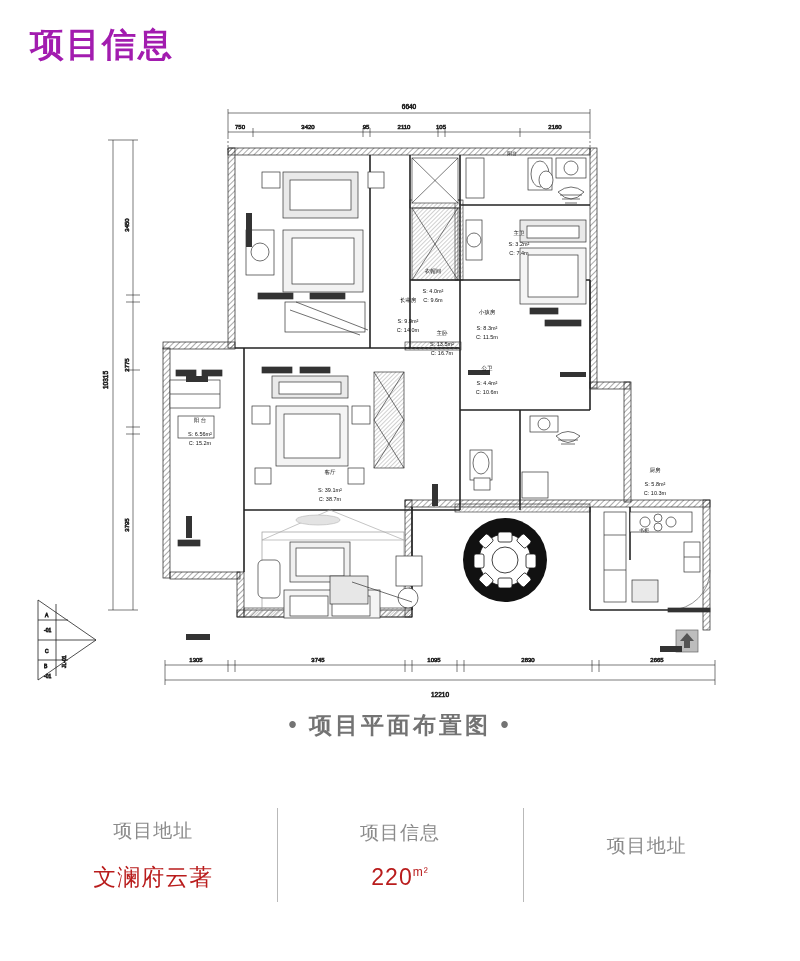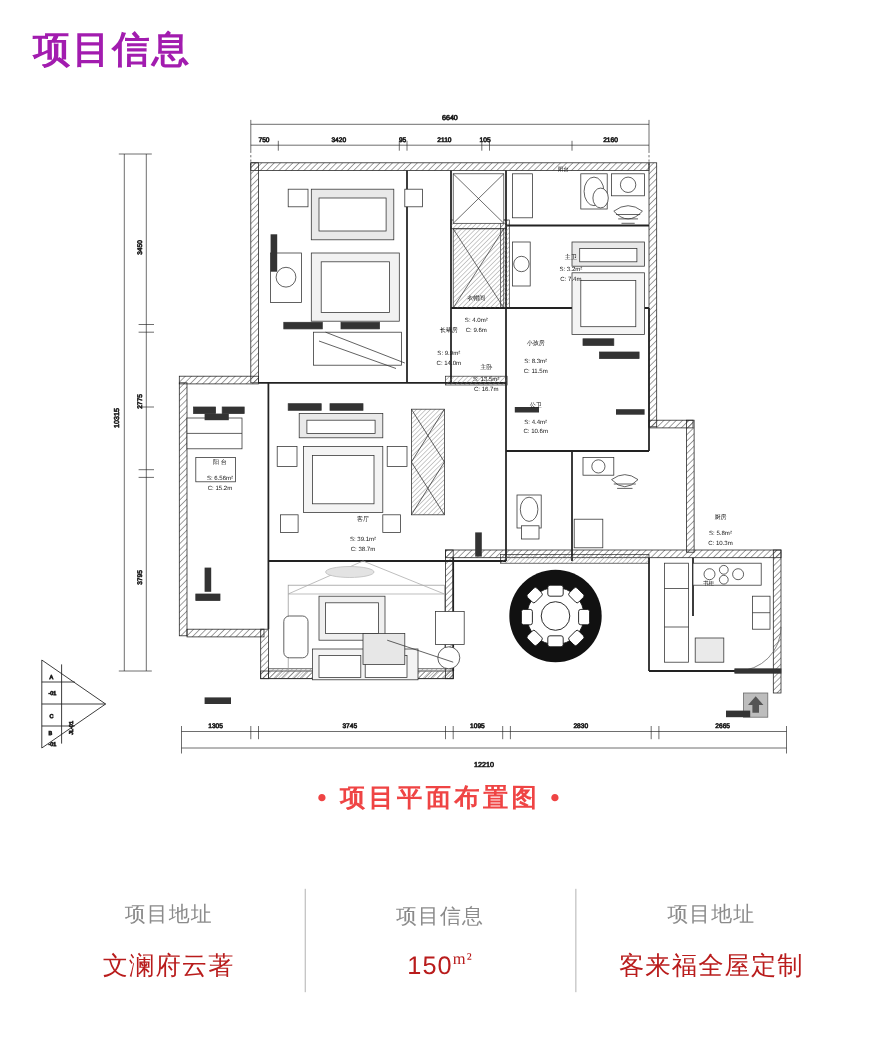--- a/index.html
+++ b/index.html
@@ -14,37 +14,37 @@
   #page-title{
     position:absolute;left:30px;top:22px;
     font-size:34px;font-weight:bold;letter-spacing:2px;color:#a21caf;
   }
   
   #plan-wrap{position:absolute;left:0;top:80px;width:800px;height:640px;}
   #plan-svg{display:block;}
   
   #plan-caption{
     position:absolute;left:0;top:710px;width:800px;text-align:center;
-    font-size:23px;font-weight:bold;letter-spacing:3px;color:#ef4444;
+    font-size:23px;font-weight:bold;letter-spacing:3px;color:#737373;
   }
   
   #info-table{
     position:absolute;left:30px;top:800px;width:740px;height:110px;
     display:flex;
   }
   .info-cell{
     flex:1;display:flex;flex-direction:column;align-items:center;justify-content:center;
     position:relative;
   }
   .info-cell + .info-cell::before{
     content:"";position:absolute;left:0;top:8px;bottom:8px;width:1px;background:#b9b9b9;
   }
   .info-label{font-size:19px;color:#8b8b8b;margin-bottom:18px;letter-spacing:1px;}
   .info-value{font-size:23px;color:#b91c1c;letter-spacing:1px;}
-  .info-value .sup{font-size:15px;vertical-align:super;font-family:Liberation Serif, serif;}
+  .info-value .sup{font-size:12px;vertical-align:super;}
   
   .dim{font-size:6px;fill:#222;font-family:"Liberation Sans",sans-serif;}
   .dim-b{font-size:6.5px;fill:#222;}
   .room-t{font-size:5.5px;fill:#111;font-family:"Liberation Sans",sans-serif;}
   .room-n{font-size:5.5px;fill:#111;}
   .tiny{font-size:5px;fill:#111;}
 </style>
 </head>
 <body>
 
@@ -394,20 +394,19 @@
 <div id="plan-caption">• 项目平面布置图 •</div>
 
 <div id="info-table">
   <div class="info-cell">
     <div class="info-label">项目地址</div>
     <div class="info-value">文澜府云著</div>
   </div>
   <div class="info-cell">
     <div class="info-label">项目信息</div>
     <div class="info-value">
-      <span>150</span><span class="sup">m²</span>
+      <span>220</span><span class="sup">m²</span>
     </div>
   </div>
   <div class="info-cell">
     <div class="info-label">项目地址</div>
-    <div class="info-value">客来福全屋定制</div>
   </div>
 </div>
 
 </body></html>

